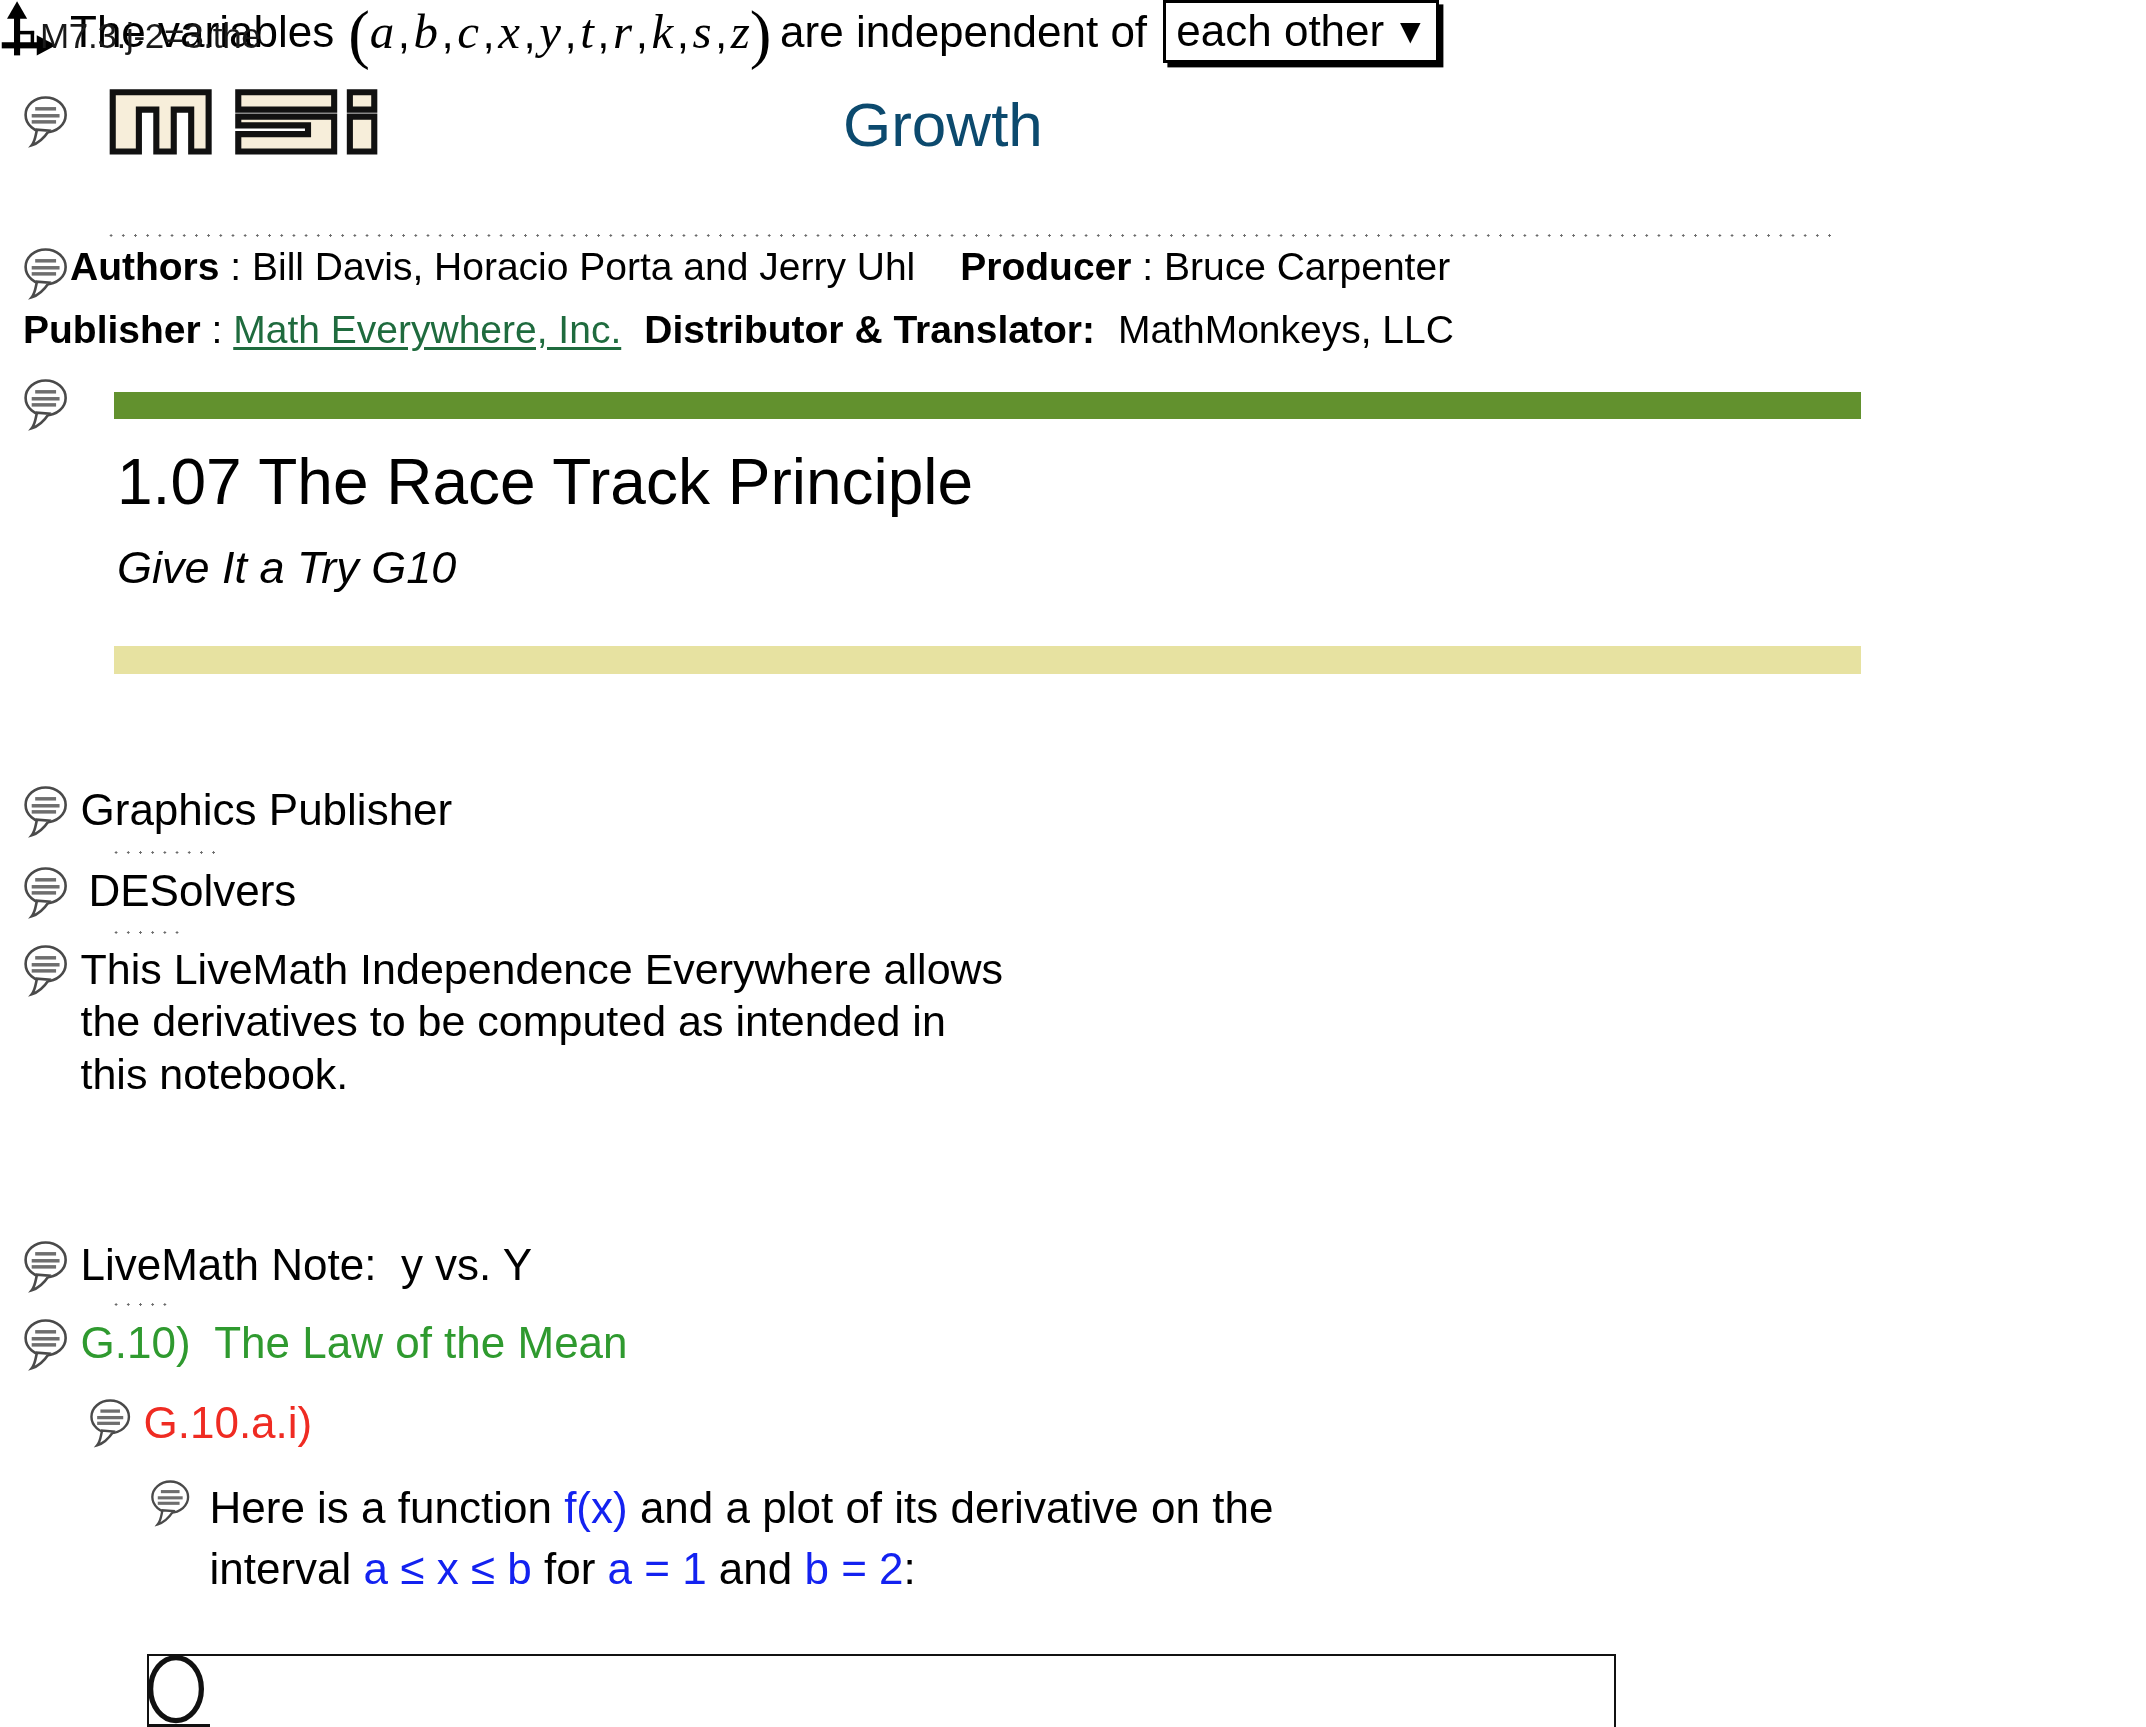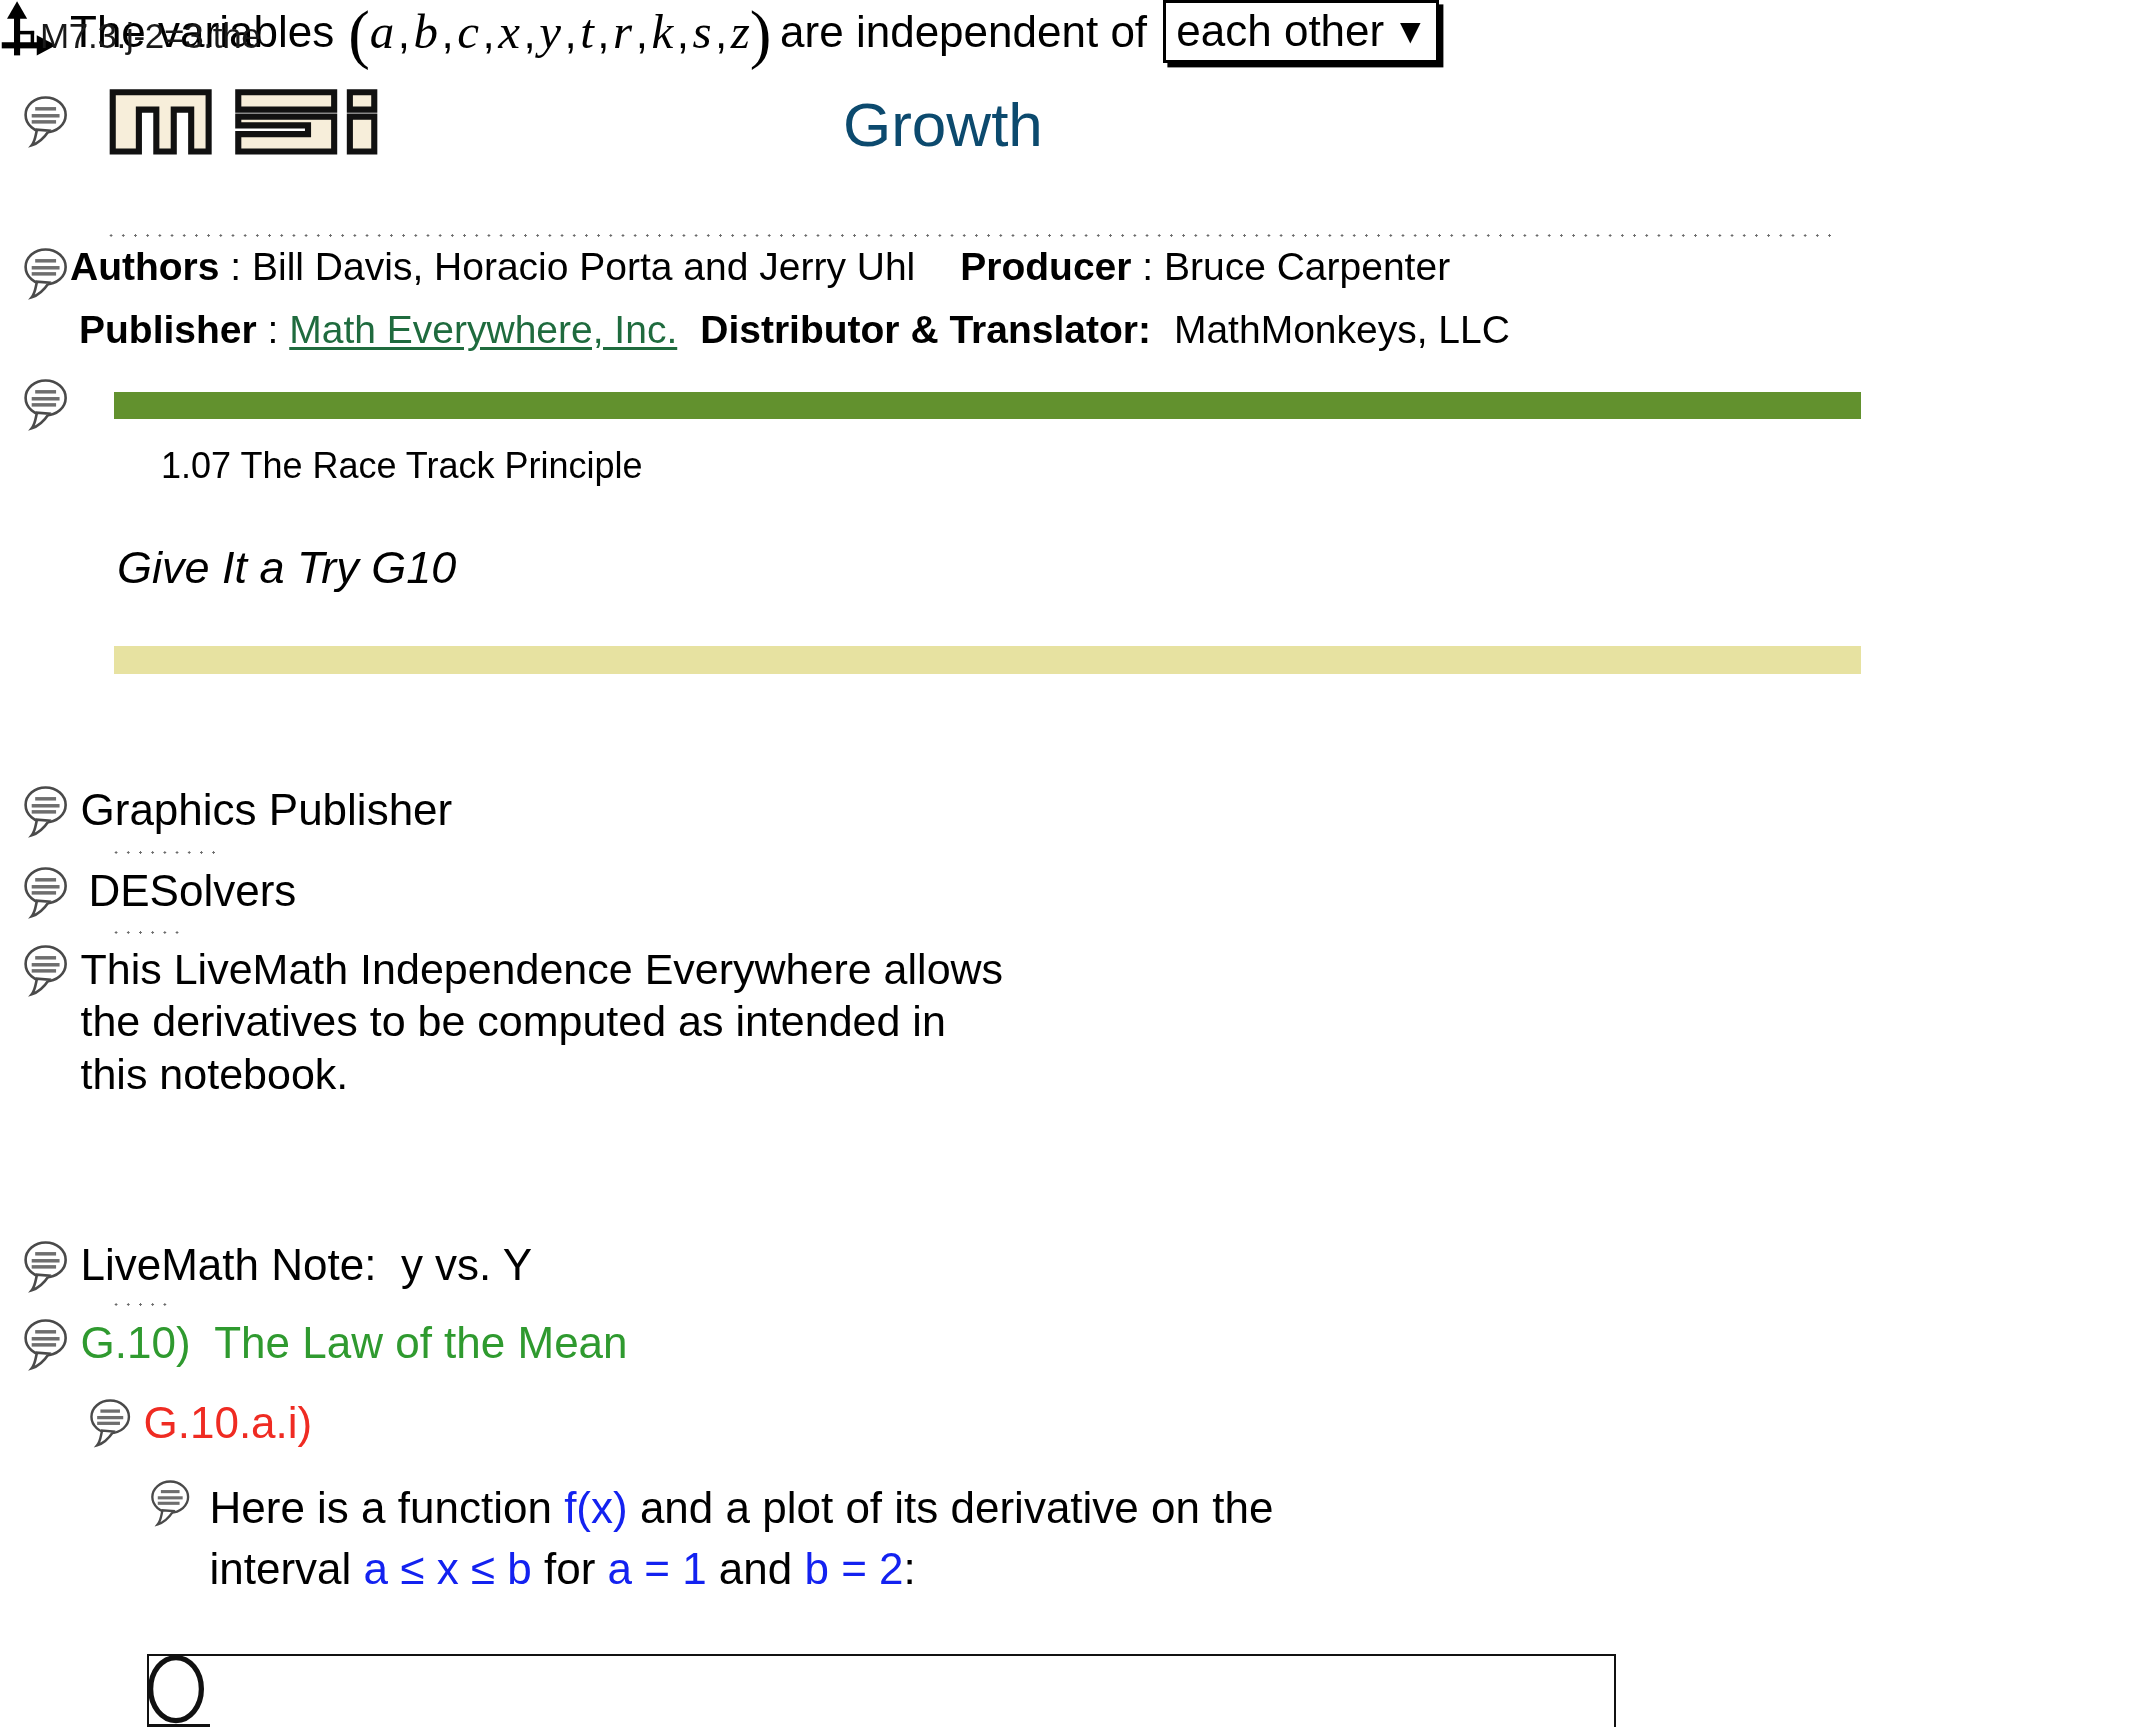--- a/index.html
+++ b/index.html
@@ -87,23 +87,22 @@
   }
   #yellow-bar {
     left: 114px; top: 646px;
     width: 1747px; height: 28px;
     background: #e7e2a1;
   }
 
   
   #sec-number-title {
     left: 117px; top: 445px;
-    font-size: 36px;
+    font-size: 64px;
     letter-spacing: 0px;
-    margin-left: 44px;
   }
   #sec-sub {
     left: 117px; top: 542px;
     font-size: 45px;
     font-style: italic;
   }
 
   
   .row {
     position: absolute;
@@ -232,21 +231,21 @@
         <rect x="14" y="15" width="24" height="4" fill="#6e6e6e"></rect>
         <rect x="10" y="23" width="32" height="4" fill="#6e6e6e"></rect>
         <rect x="10" y="30" width="28" height="4" fill="#6e6e6e"></rect>
       </svg>
     </span>
     <span class="txt">
       <span class="cred-label">Authors</span><span class="cred-val"> : </span><span class="cred-val">Bill Davis, Horacio Porta and Jerry Uhl</span><span class="gap-md"></span><span class="cred-label">Producer</span><span class="cred-val"> : </span><span class="cred-val">Bruce Carpenter</span>
     </span>
   </div>
 
-  <div class="credit-line" style="margin-top:8.7px; margin-left:56px;">
+  <div class="credit-line" style="margin-top:8.7px; ">
     <span class="txt" style="margin-left:0;">
       <span class="cred-label">Publisher</span><span class="cred-val"> : </span><span class="cred-link">Math Everywhere, Inc.</span><span class="gap-sm"></span><span class="cred-label">Distributor &amp; Translator:</span><span class="gap-sm"></span><span class="cred-val">MathMonkeys, LLC</span>
     </span>
   </div>
 </div>
 
 <div class="abs" style="left:23px; top:377px;">
   <span class="bubble">
     <svg width="47" height="54" viewBox="0 0 54 62">
       <ellipse cx="26" cy="24" rx="23" ry="20" fill="#ffffff" stroke="#4a4a4a" stroke-width="3"></ellipse>

